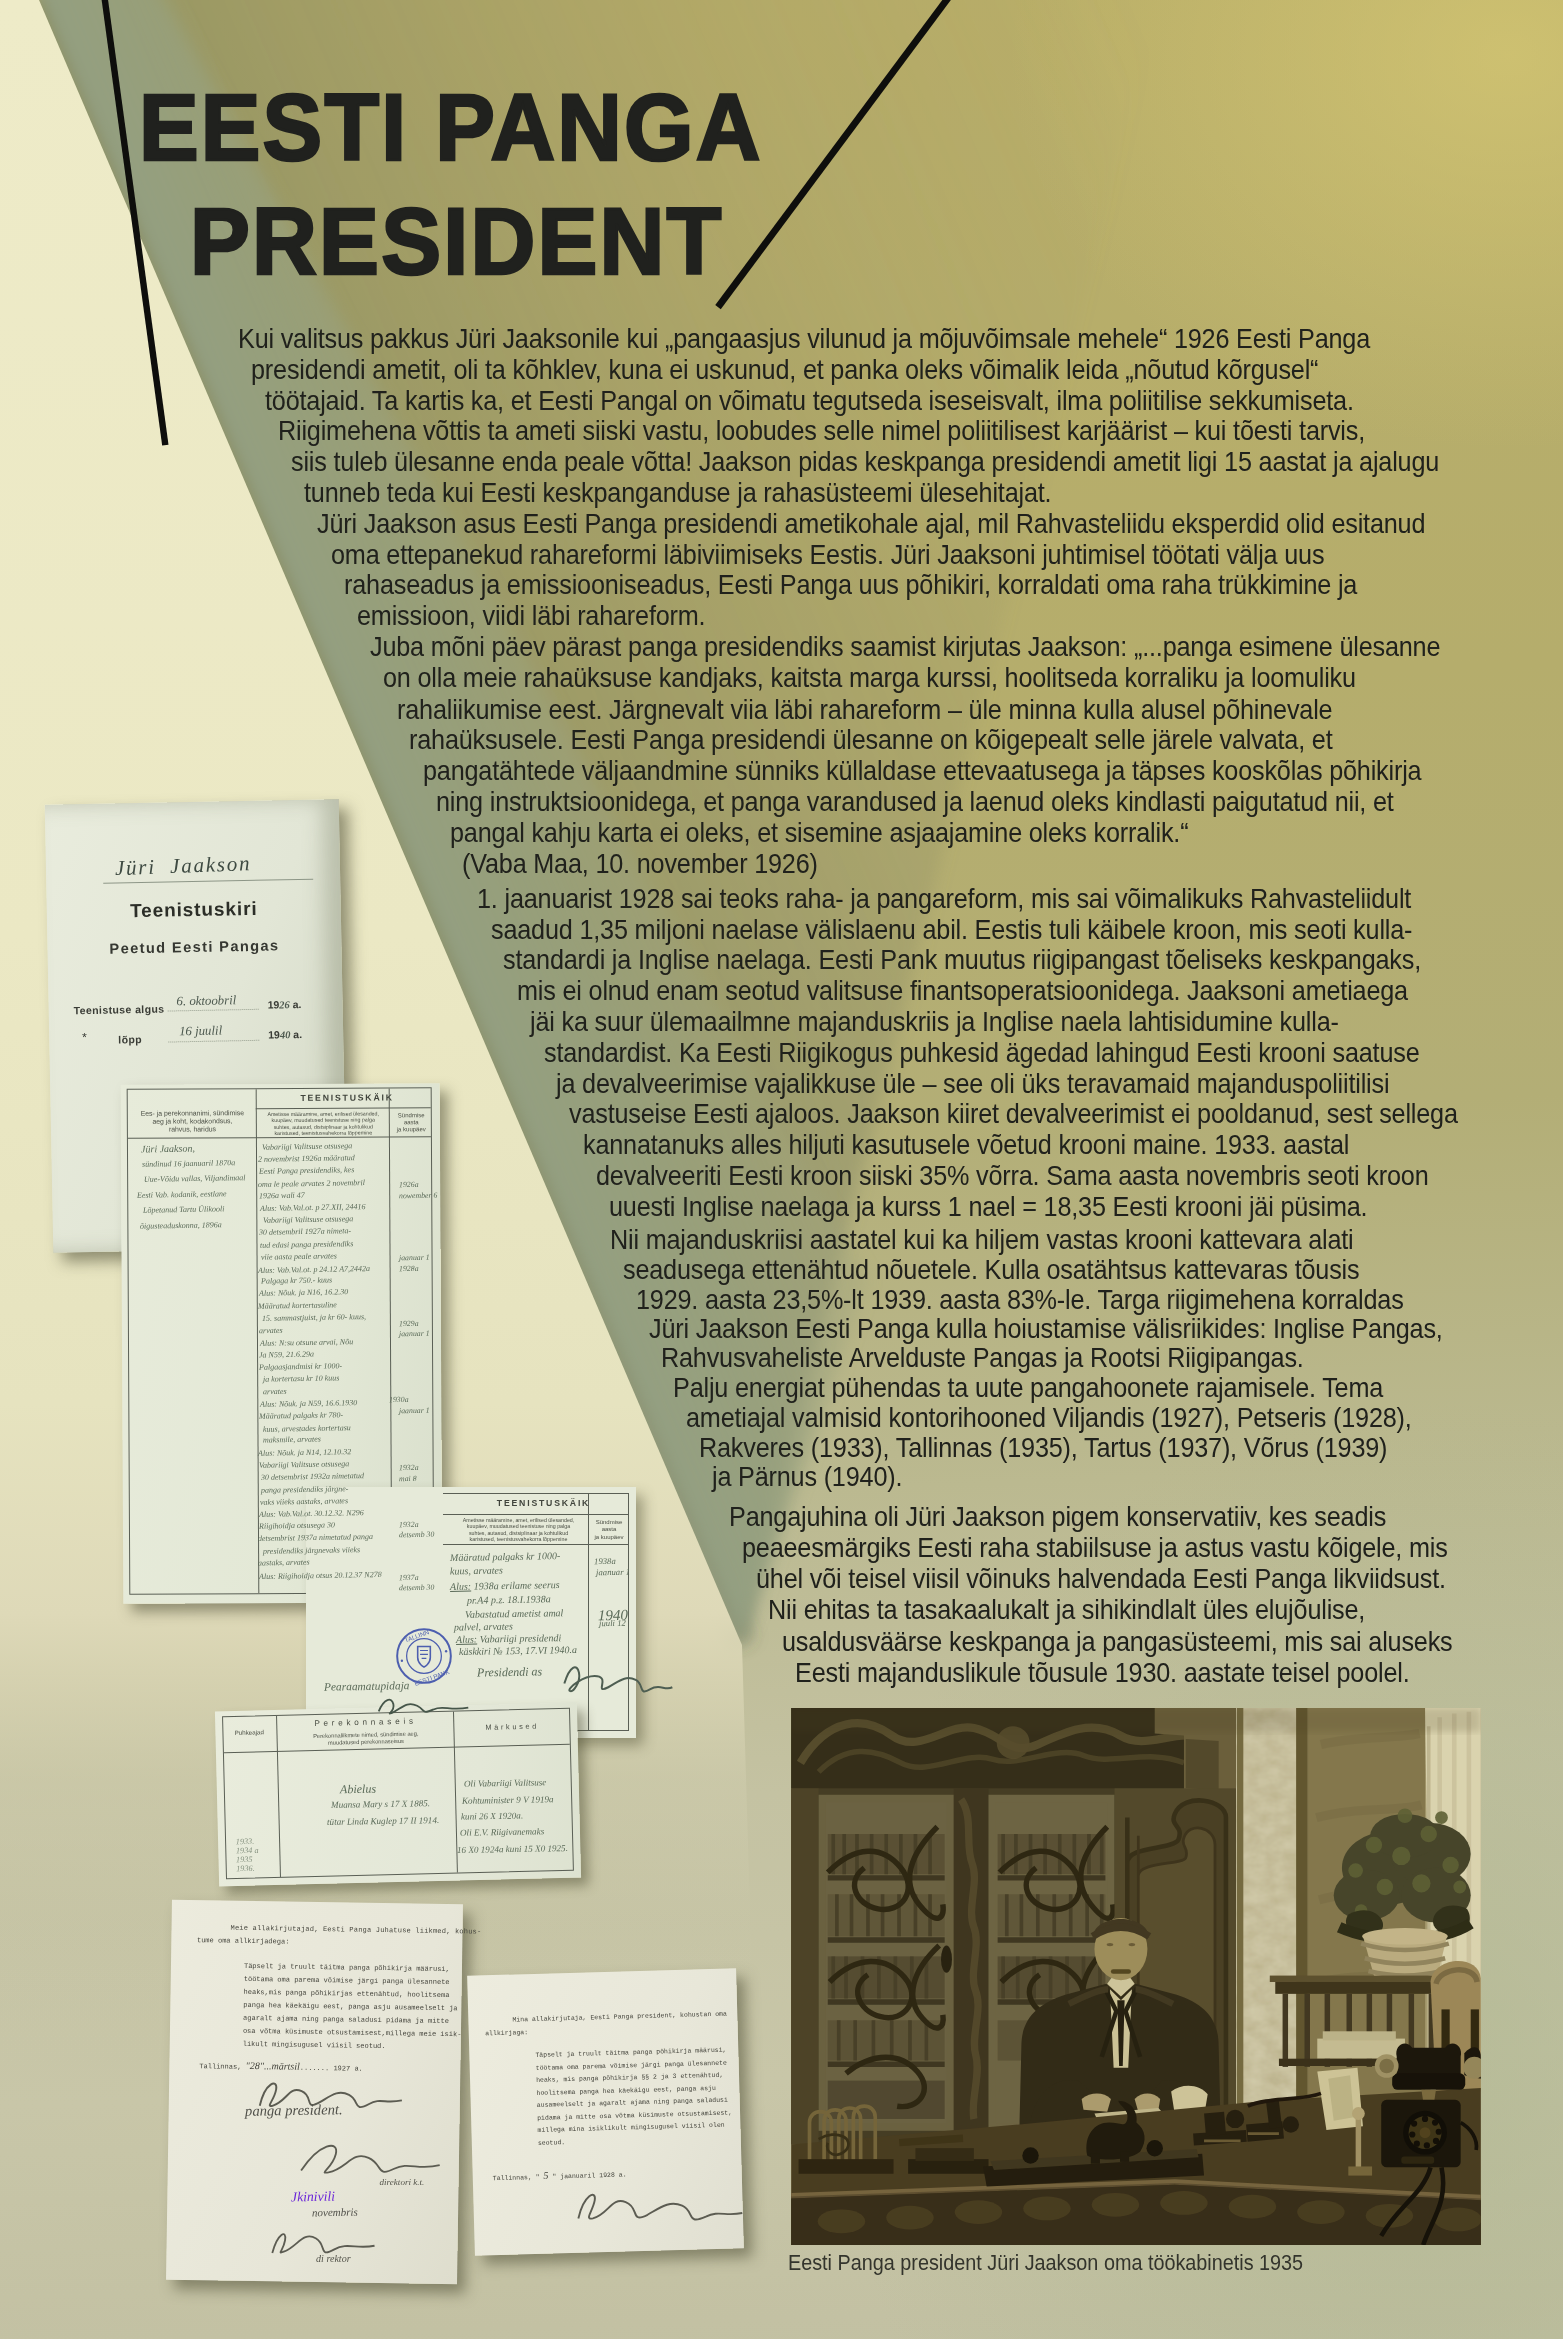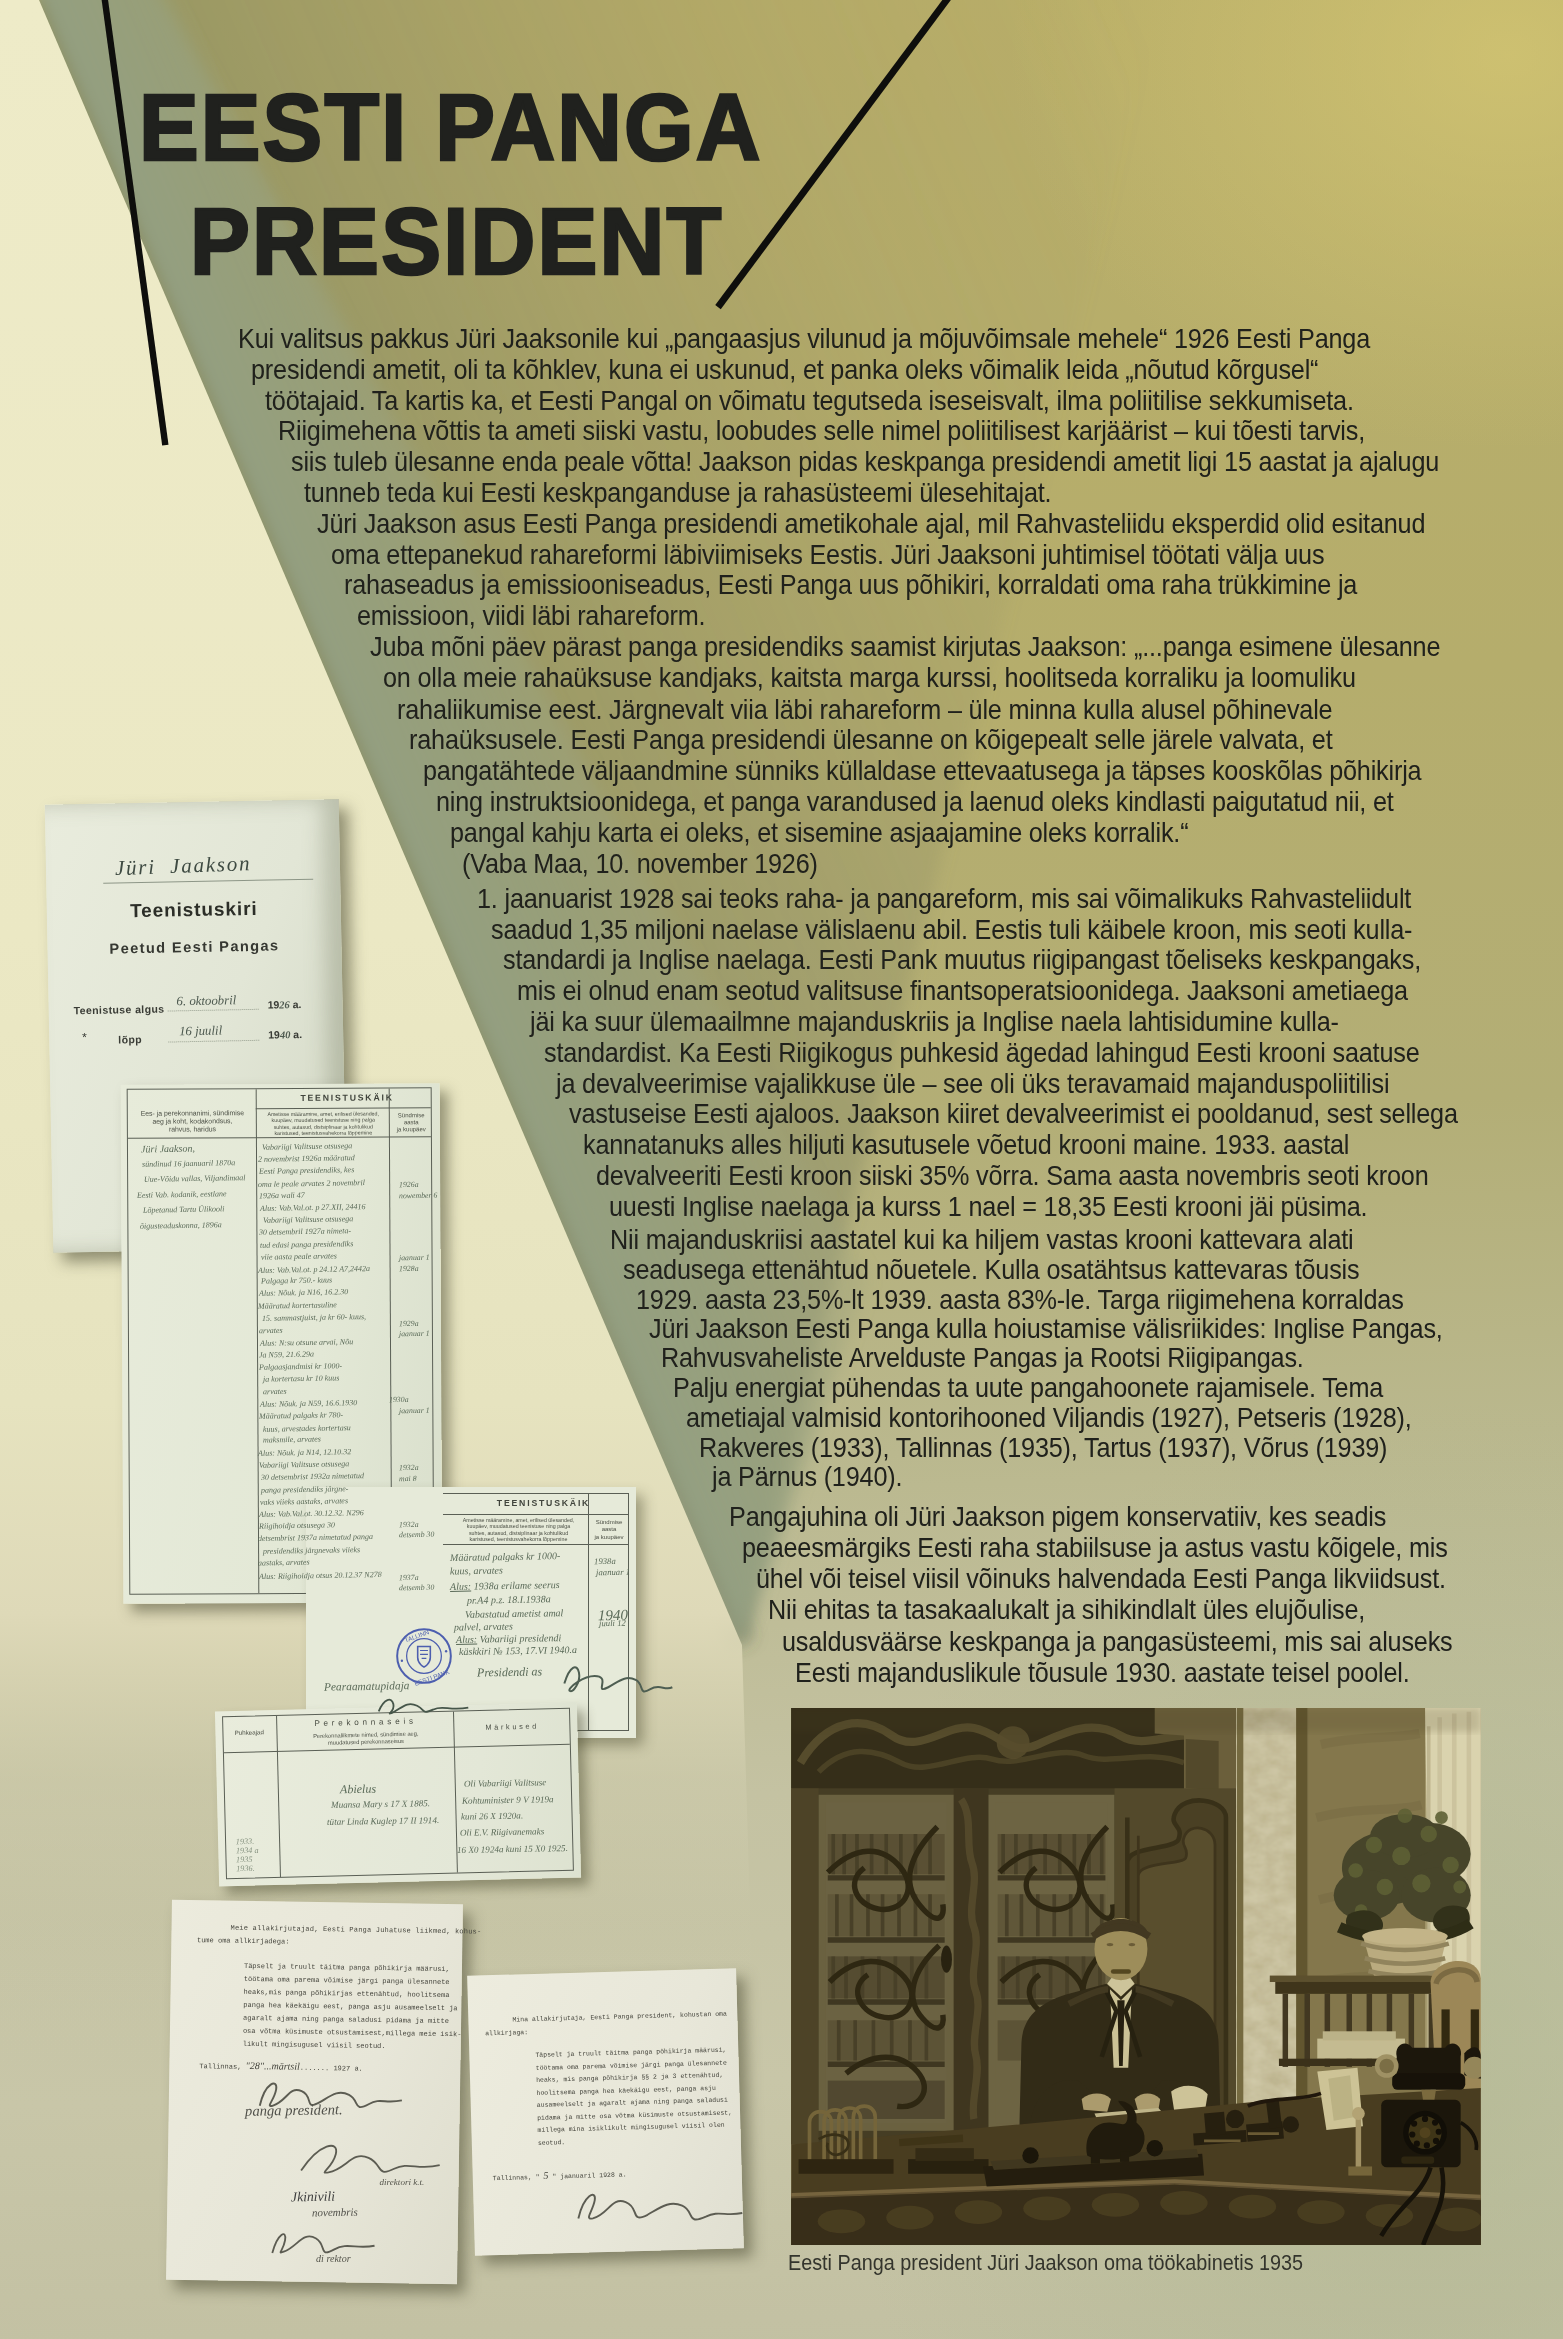--- a/index.html
+++ b/index.html
@@ -279,21 +279,21 @@
 <div class="hw" style="left:236px;top:1837px;font-size:8.2px;opacity:0.7">1933.<br>1934 a<br>1935<br>1936.</div>
 
 <svg class="abs" style="left:247px;top:2071px" width="164" height="55" viewBox="0 0 180 60">
  <path d="M14 38 C20 12 34 8 32 20 C30 32 20 40 28 38 C44 33 46 16 60 22 C74 28 62 44 80 34 C92 27 100 20 112 26 C124 32 116 46 134 36 C146 29 152 36 170 32" fill="none" stroke="#5c5c52" stroke-width="2.1"></path>
 </svg>
 <div class="hw" style="left:245px;top:2102px;font-size:14.6px;color:#50504a">panga president.</div>
 <svg class="abs" style="left:292px;top:2134px" width="155" height="55" viewBox="0 0 170 60">
  <path d="M10 40 C30 10 52 6 48 22 C44 38 28 44 40 42 C60 38 66 18 84 26 C100 33 92 48 112 38 C128 30 138 40 162 34" fill="none" stroke="#5c5c52" stroke-width="2.0"></path>
  <text x="96" y="56" font-size="10" font-family="Liberation Serif" font-style="italic" fill="#55554c">direktori k.t.</text>
 </svg>
-<div class="hw" style="left:291px;top:2189px;font-size:13.7px;color:#404040">Jkinivili</div>
+<div class="hw" style="left:291px;top:2189px;font-size:13.7px;color:#6d28d9">Jkinivili</div>
 <div class="hw" style="left:312px;top:2206px;font-size:11px;color:#50504a">novembris</div>
 <svg class="abs" style="left:263px;top:2222px" width="119" height="42" viewBox="0 0 130 46">
  <path d="M10 34 C16 12 26 8 24 20 C22 32 14 36 24 32 C38 26 44 10 58 18 C70 25 60 40 78 30 C92 22 102 30 122 26" fill="none" stroke="#5c5c52" stroke-width="2.0"></path>
  <text x="58" y="44" font-size="11" font-family="Liberation Serif" font-style="italic" fill="#55554c">di rektor</text>
 </svg>
 
 <svg class="abs" style="left:567px;top:2182px" width="183" height="51" viewBox="0 0 200 56">
  <path d="M12 40 C18 14 32 8 30 20 C28 32 18 42 28 40 C46 35 48 16 64 22 C80 28 68 46 88 36 C102 28 112 20 126 26 C140 32 130 48 152 38 C166 31 174 38 192 34" fill="none" stroke="#5c5c52" stroke-width="2.1"></path>
 </svg>
 

